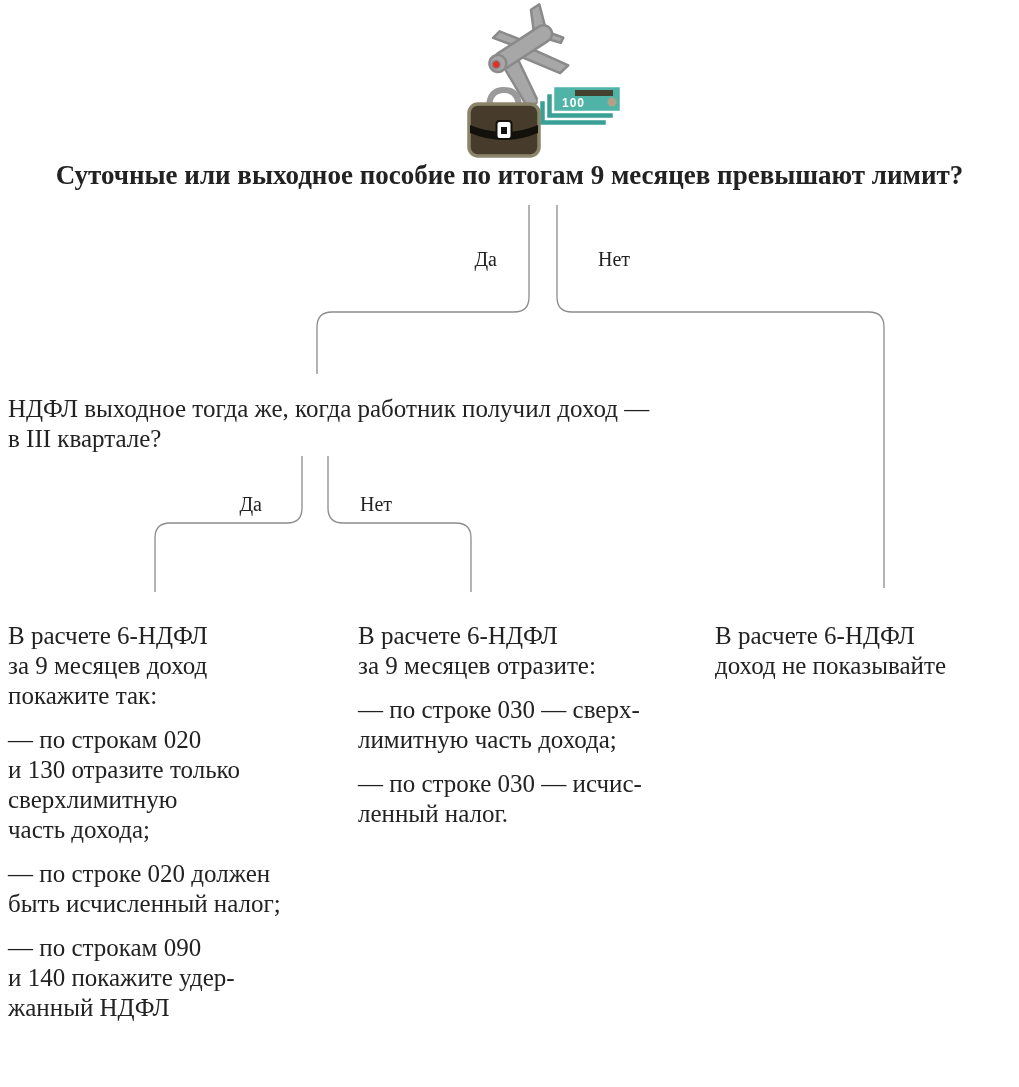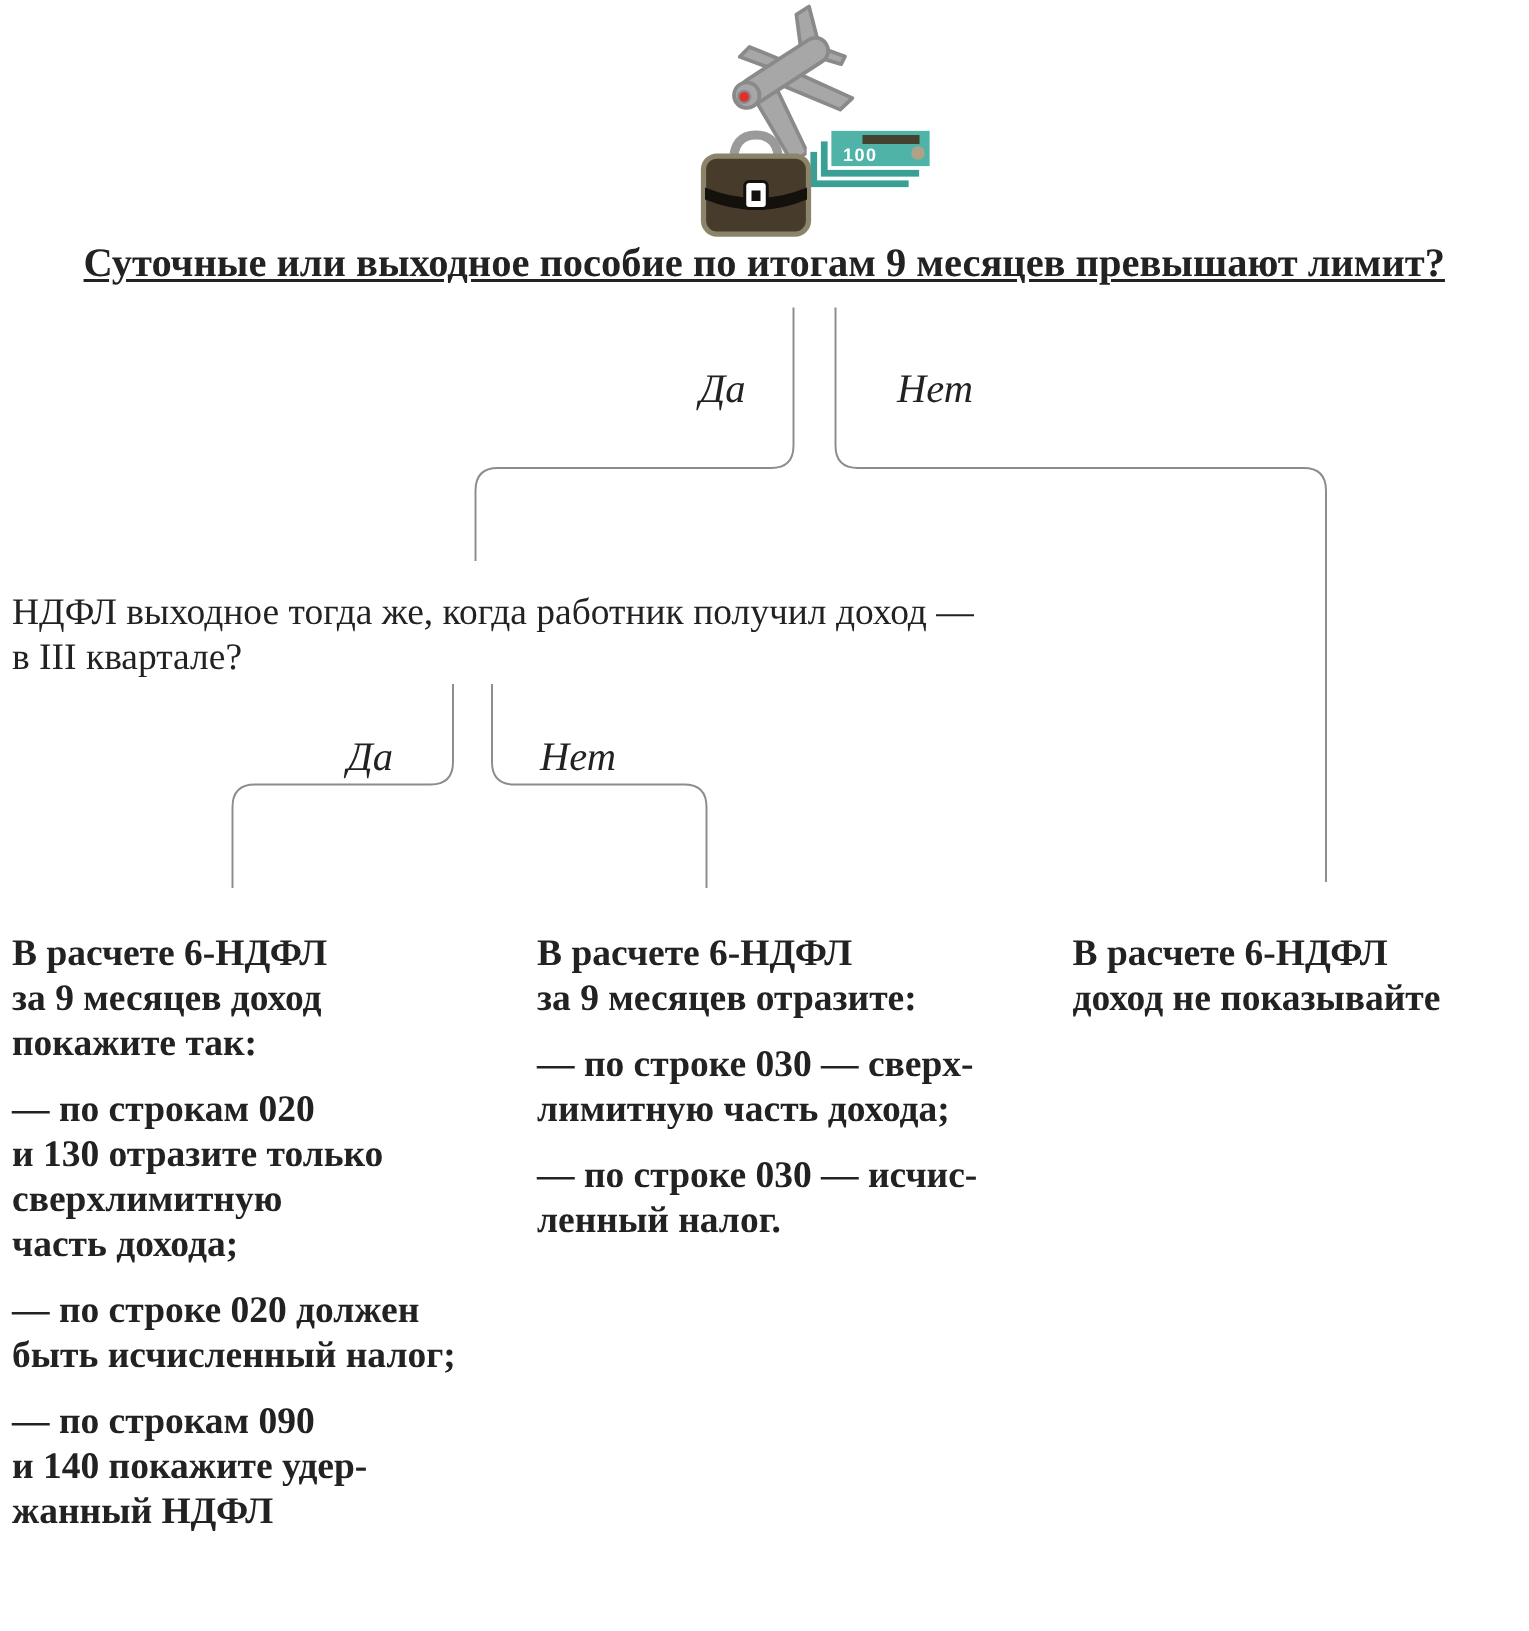--- a/index.html
+++ b/index.html
@@ -14,38 +14,38 @@
   }
   .canvas { position: absolute; inset: 0; }
   svg.overlay {
     position: absolute; left: 0; top: 0;
     width: 1019px; height: 1087px;
     pointer-events: none;
   }
   .title {
     position: absolute; left: 0; right: 0; top: 158px;
     margin: 0; text-align: center;
-    font-size: 27px; font-weight: bold; line-height: 34px; text-decoration: underline;
+    font-size: 27px; font-weight: bold; line-height: 34px;
   }
   .branch-label {
     position: absolute;
-    font-style: italic; font-size: 27px; line-height: 26px;
+    font-size: 20px; line-height: 26px;
   }
   .lbl-l1-yes { left: 417px; top: 246px; width: 80px; text-align: right; }
   .lbl-l1-no  { left: 598px; top: 246px; }
   .lbl-l2-yes { left: 182px; top: 491px; width: 80px; text-align: right; }
   .lbl-l2-no  { left: 360px; top: 491px; }
   .question {
     position: absolute; left: 8px; top: 394px; width: 780px;
     font-size: 25px; line-height: 30px;
     white-space: pre-line;
   }
   .outcome {
     position: absolute; top: 621px;
-    font-size: 25px; line-height: 30px; font-weight: bold;
+    font-size: 25px; line-height: 30px;
   }
   .outcome p { margin: 0 0 14px 0; white-space: pre-line; }
   .outcome p:last-child { margin-bottom: 0; }
   .outcome-left  { left: 8px;   width: 335px; }
   .outcome-mid   { left: 358px; width: 345px; }
   .outcome-right { left: 715px; width: 300px; }
   .note-value-text {
     font-family: "Liberation Sans", sans-serif;
     font-weight: bold; font-size: 12px;
     letter-spacing: 1px;

